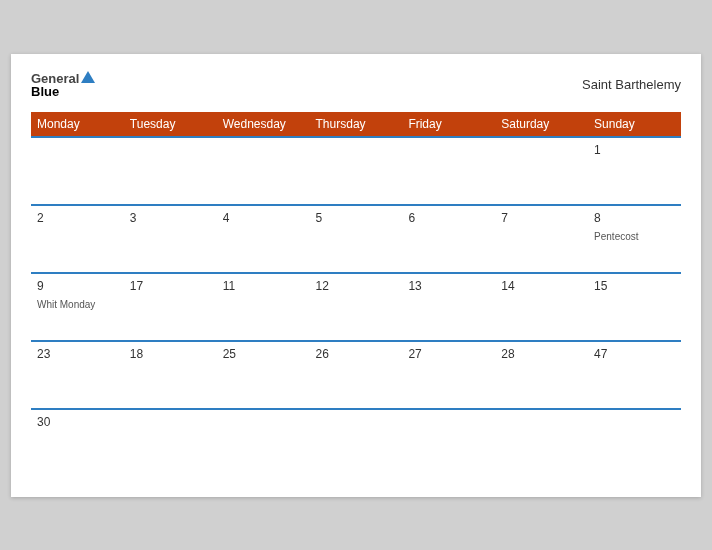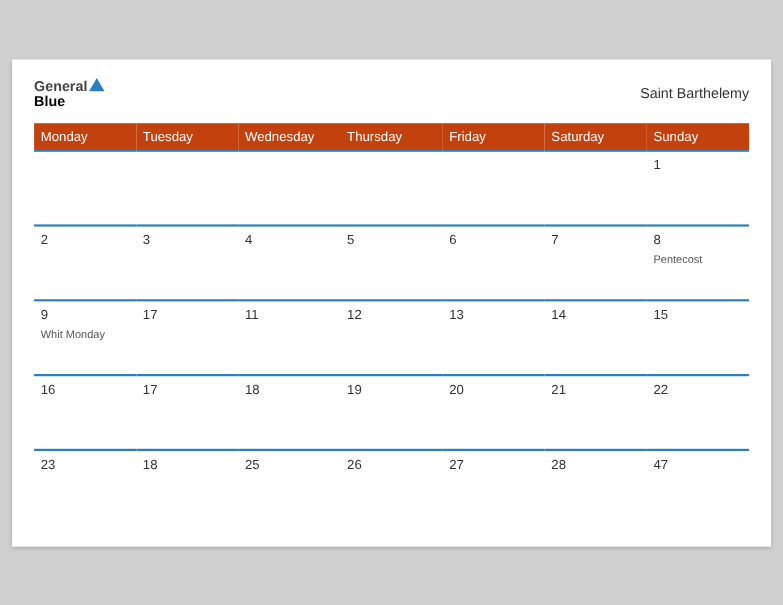--- a/index.html
+++ b/index.html
@@ -192,59 +192,47 @@
           </td>
           <td>
             <span class="day-number">14</span>
           </td>
           <td>
             <span class="day-number">15</span>
           </td>
         </tr>
         <tr>
           <td>
-            <span class="day-number">16</span>
-          </td>
-          <td>
-            <span class="day-number">17</span>
+            <span class="day-number">23</span>
           </td>
           <td>
             <span class="day-number">18</span>
           </td>
           <td>
-            <span class="day-number">19</span>
-          </td>
-          <td>
-            <span class="day-number">20</span>
-          </td>
-          <td>
-            <span class="day-number">21</span>
-          </td>
-          <td>
-            <span class="day-number">22</span>
-          </td>
-        </tr>
-        <tr>
-          <td>
-            <span class="day-number">23</span>
-          </td>
-          <td>
-            <span class="day-number">18</span>
-          </td>
-          <td>
             <span class="day-number">25</span>
           </td>
           <td>
             <span class="day-number">26</span>
           </td>
           <td>
             <span class="day-number">27</span>
           </td>
           <td>
             <span class="day-number">28</span>
           </td>
           <td>
             <span class="day-number">47</span>
           </td>
+        </tr>
+        <tr>
+          <td>
+            <span class="day-number">30</span>
+          </td>
+          <td class="empty"></td>
+          <td class="empty"></td>
+          <td class="empty"></td>
+          <td class="empty"></td>
+          <td class="empty"></td>
+          <td class="empty"></td>
         </tr>
       </tbody>
   </table>
 </div>
 
 </body></html>

